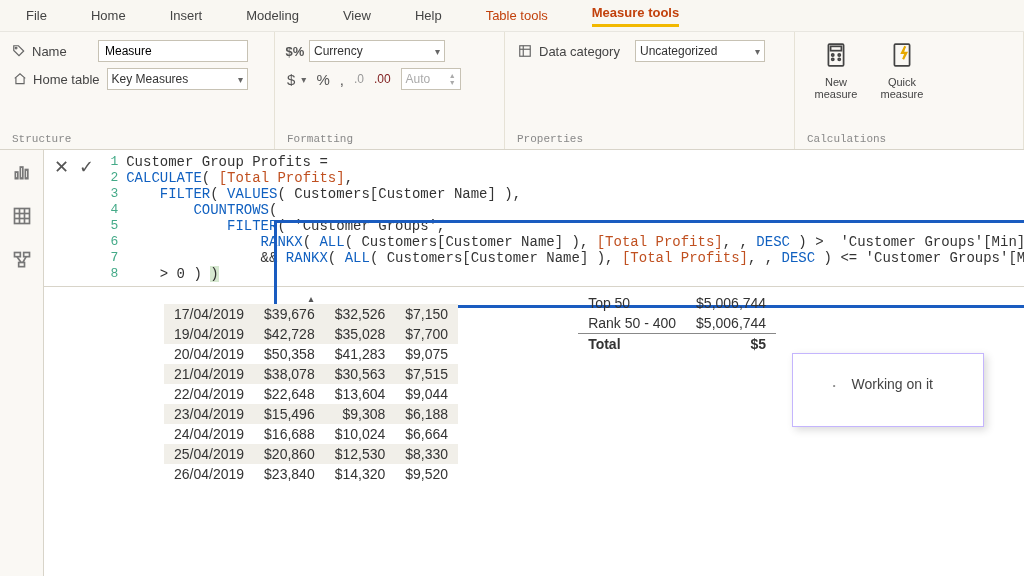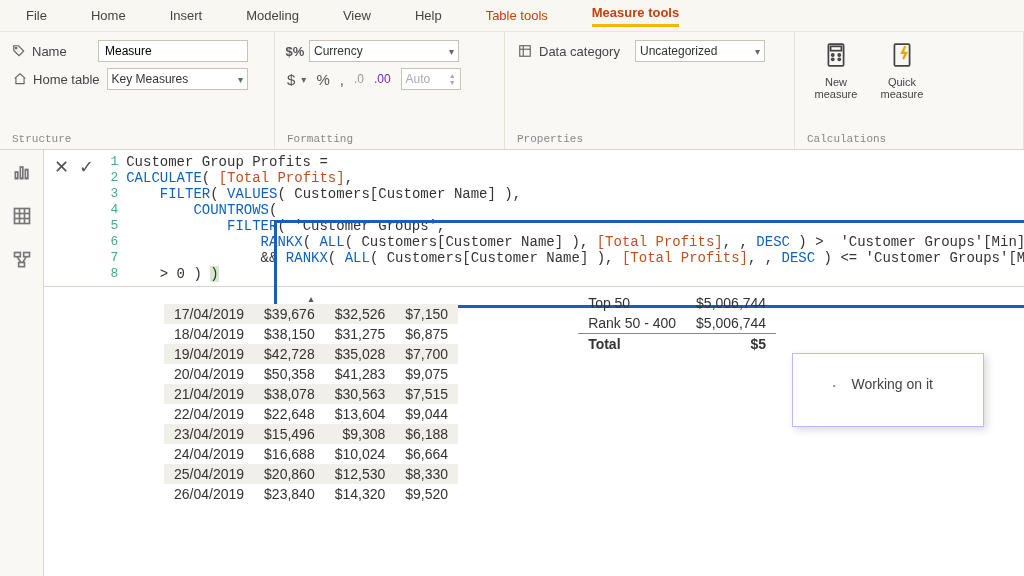--- a/index.html
+++ b/index.html
@@ -93,34 +93,34 @@
         </div>
       </div>
     </div>
     <div class="label">Structure</div>
   </div>
 
   <div class="ribbon-group" style="width:230px">
     <div class="rg-body">
       <div class="field-row">
         <span class="ficon" style="font-weight:bold">$%</span>
-        <div class="selectbox" style="width:150px">
+        <div class="selectbox" style="width:136px">
           <span>Currency</span>
           <span class="chev">▾</span>
         </div>
       </div>
       <div class="fmt-icon-row">
         <span style="display:flex;align-items:center;cursor:pointer">
             <span>$</span>
             <span class="chev">▾</span>
           </span>
         <span>%</span>
         <span>,</span>
         <span style="font-size:12px;color:#999">.0</span>
-        <span style="font-size:12px;color:#6d28d9">.00</span>
+        <span style="font-size:12px;color:#7f1d1d">.00</span>
         <div class="selectbox" style="width:60px;color:#aaa">
           <span>Auto</span>
           <span style="display:flex;flex-direction:column;font-size:7px;line-height:1">
               <span>▲</span>
               <span>▼</span>
             </span>
         </div>
       </div>
     </div>
     <div class="label">Formatting</div>
@@ -251,26 +251,20 @@
       <div>
         <div class="scroller-tri">▴</div>
         <table class="tbl">
           <tbody>
               <tr class="alt">
                 <td>17/04/2019</td>
                 <td>$39,676</td>
                 <td>$32,526</td>
                 <td>$7,150</td>
               </tr>
-          <tr>
-                <td>18/04/2019</td>
-                <td>$38,150</td>
-                <td>$31,275</td>
-                <td>$6,875</td>
-              </tr>
           <tr class="alt">
                 <td>19/04/2019</td>
                 <td>$42,728</td>
                 <td>$35,028</td>
                 <td>$7,700</td>
               </tr>
           <tr>
                 <td>20/04/2019</td>
                 <td>$50,358</td>
                 <td>$41,283</td>

